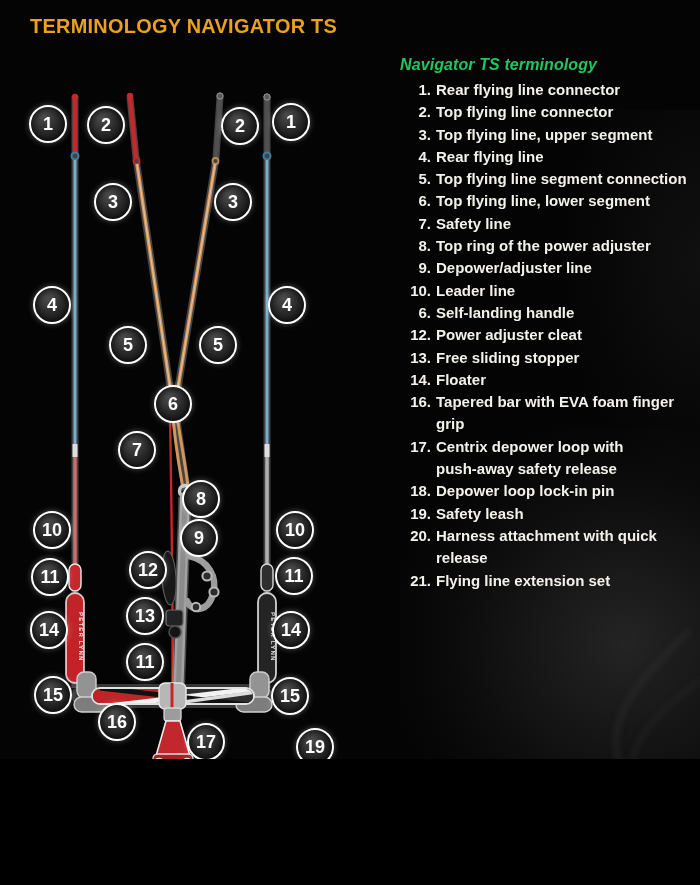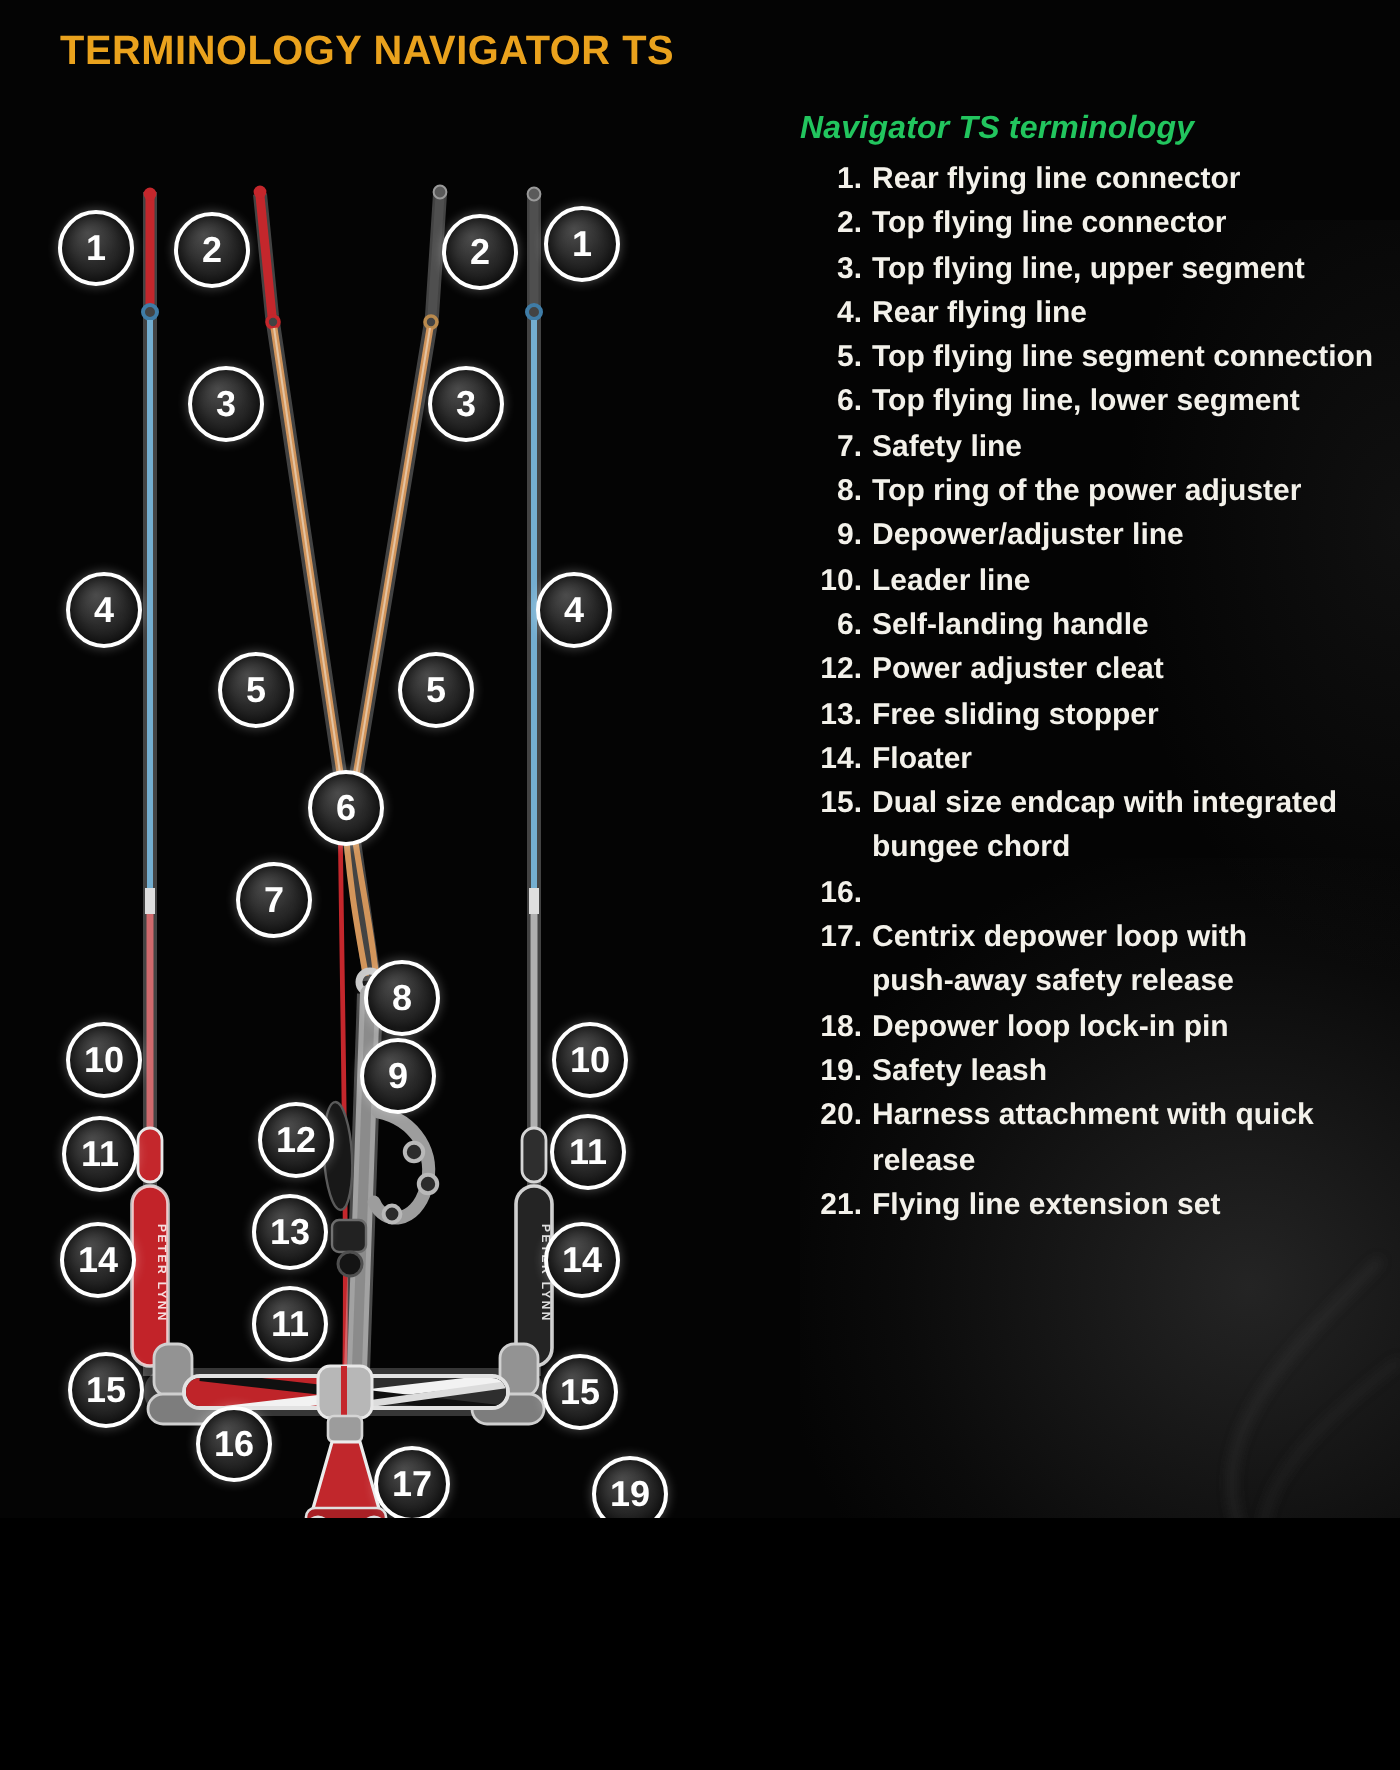--- a/index.html
+++ b/index.html
@@ -223,26 +223,23 @@
         </li>
         <li>
           <span class="num">13.</span>
           <span class="lab">Free sliding stopper</span>
         </li>
         <li>
           <span class="num">14.</span>
           <span class="lab">Floater</span>
         </li>
         <li>
-          <span class="num">15.</span>
-          <span class="lab">Dual size endcap with integrated
-bungee chord</span>
-        </li>
-        <li>
           <span class="num">16.</span>
+          <span class="lab">Tapered bar with EVA foam finger
+grip</span>
         </li>
         <li>
           <span class="num">17.</span>
           <span class="lab">Centrix depower loop with
 push-away safety release</span>
         </li>
         <li>
           <span class="num">18.</span>
           <span class="lab">Depower loop lock-in pin</span>
         </li>

